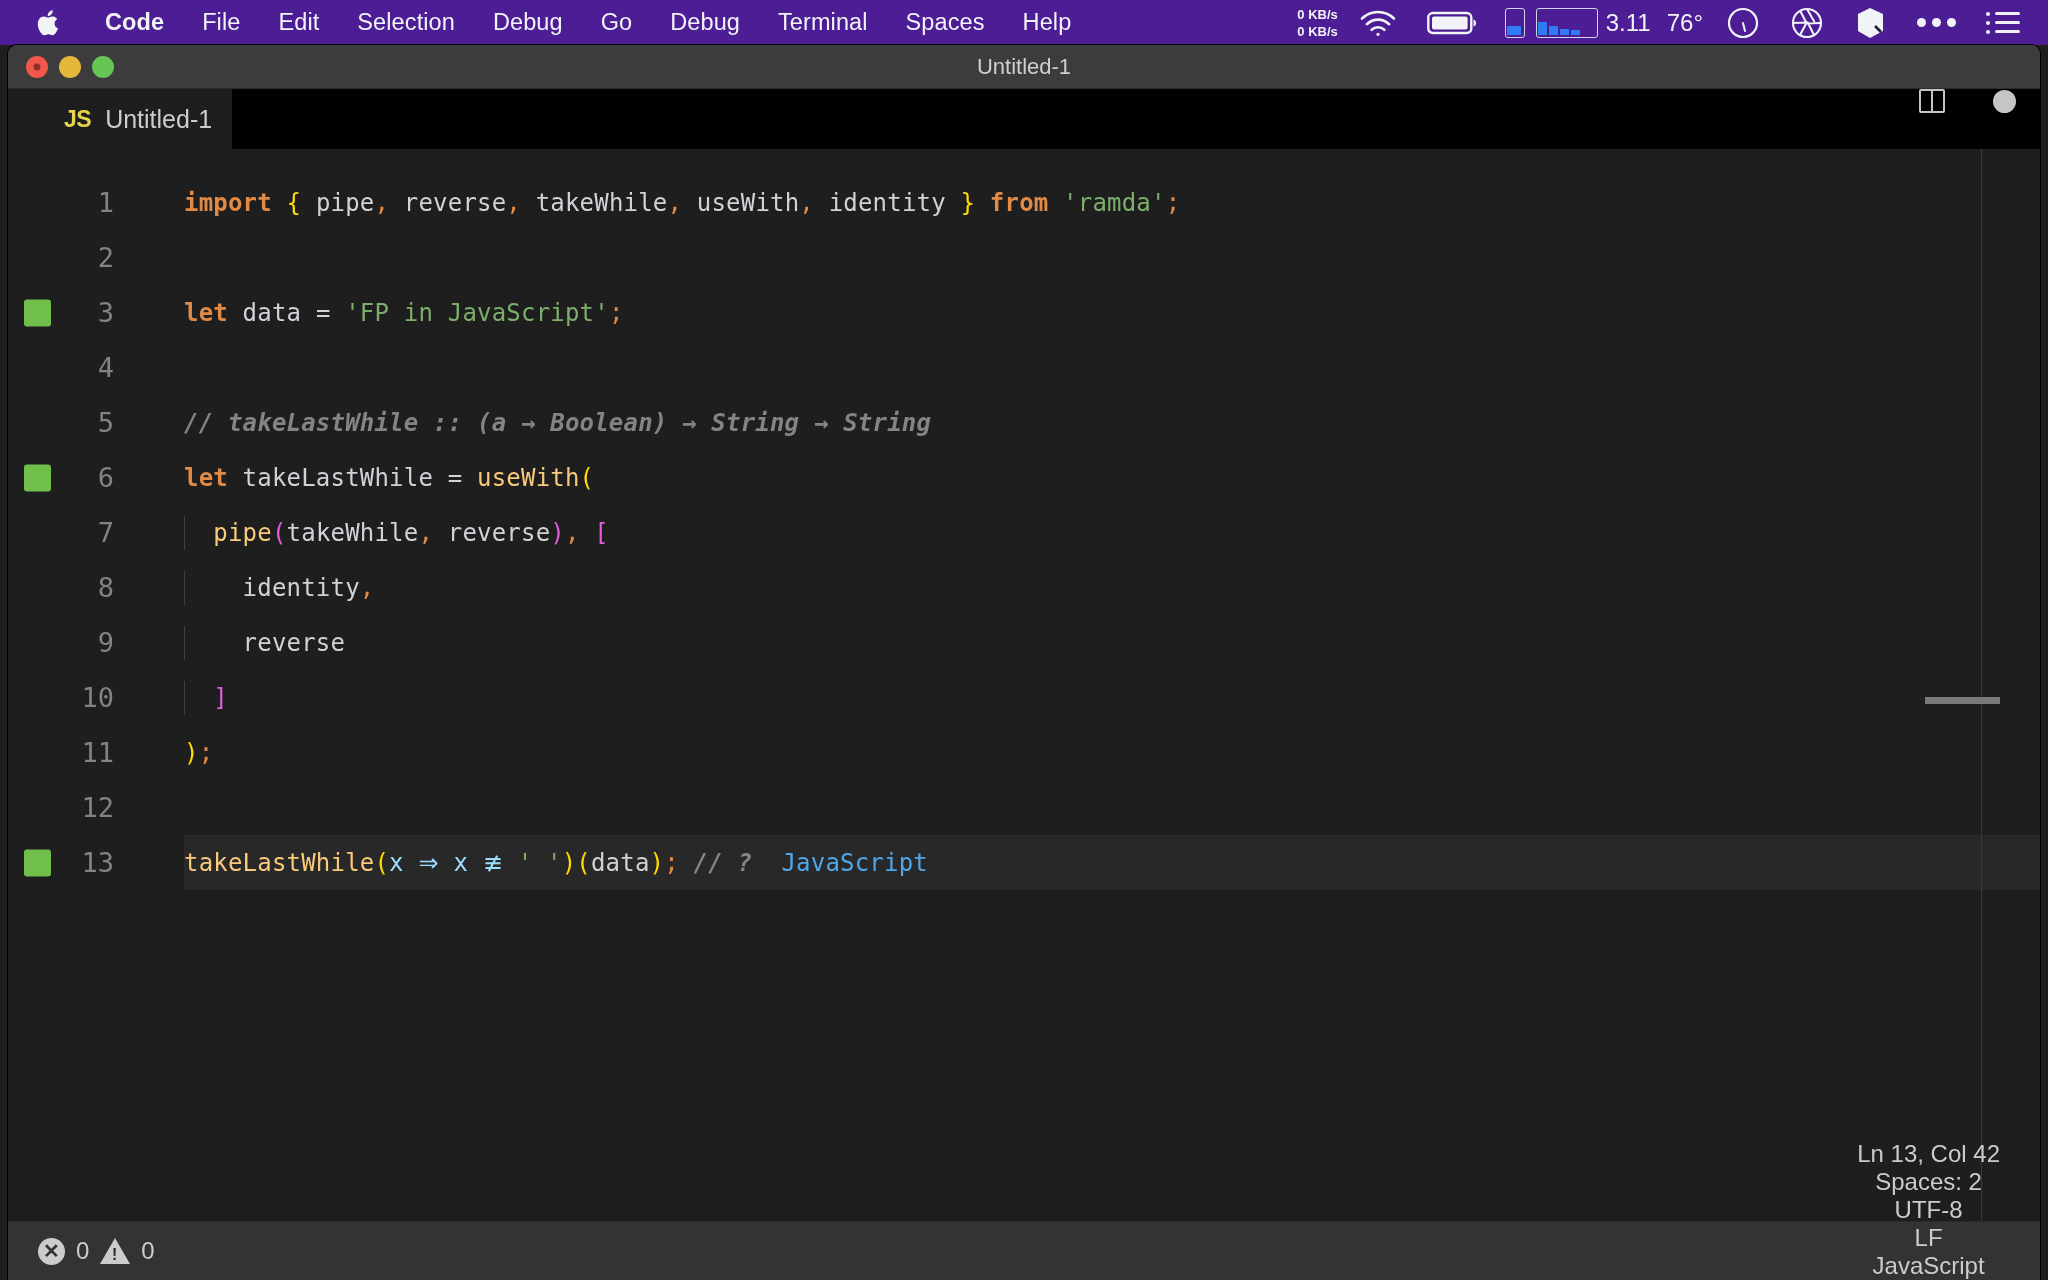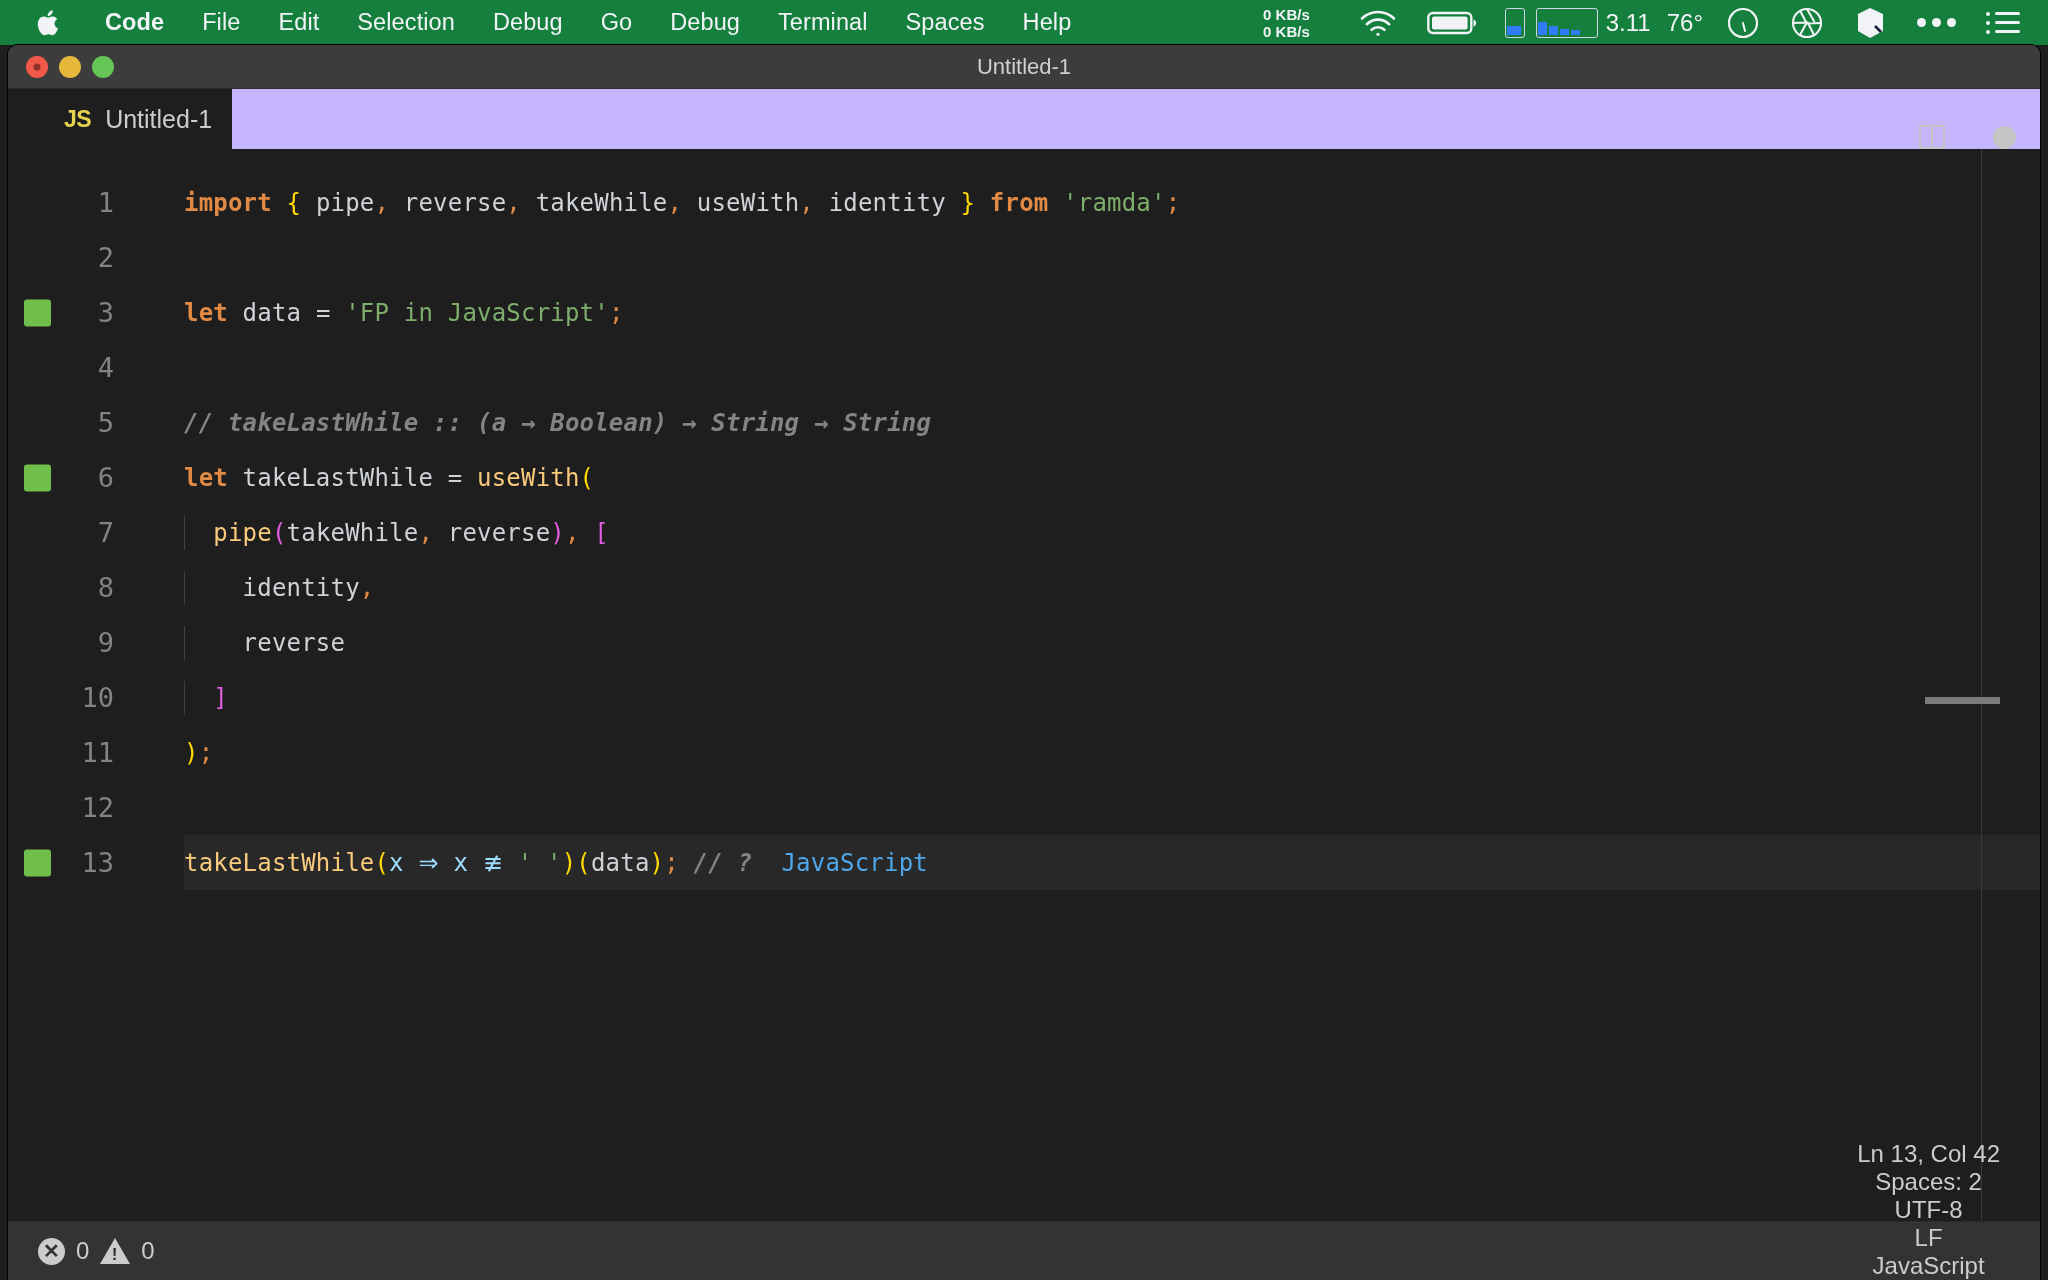--- a/index.html
+++ b/index.html
@@ -1,32 +1,32 @@
 <!DOCTYPE html>
 <html><head>
 <meta charset="utf-8">
 <style>
   * { margin:0; padding:0; box-sizing:border-box; }
   html,body { width:2048px; height:1280px; overflow:hidden; background:#1e1e1e;
     font-family:"Liberation Sans", sans-serif; -webkit-font-smoothing:antialiased; }
 
   
   #menubar { position:absolute; left:0; top:0; width:2048px; height:45px;
-    background:#15803d; display:flex; align-items:center; color:#f2f3f7; }
+    background:#4c1d95; display:flex; align-items:center; color:#f2f3f7; }
   .mb-left { display:flex; align-items:center; height:45px; }
   .mb-apple { padding:0 24px 0 36px; font-size:25px; line-height:1; display:flex;
     align-items:center; justify-content:center; }
   .mb-apple svg { display:block; }
   .mb-item { padding:0 19px; font-size:23.5px; letter-spacing:.1px; white-space:nowrap;
     display:flex; align-items:center; height:45px; }
   .mb-item.bold { font-weight:bold; }
   .mb-right { position:absolute; right:0; top:0; height:45px; display:flex;
     align-items:center; padding-right:26px; }
-  .mb-net { font-size:15px; line-height:17px; font-weight:bold; text-align:left;
-    margin-right:34px; }
+  .mb-net { font-size:13px; line-height:17px; font-weight:bold; text-align:left;
+    margin-right:6px; }
   .mb-ico { margin:0 15px; display:flex; align-items:center; justify-content:center; }
   .mb-text { font-size:24px; margin:0 8px; white-space:nowrap; }
   .bar-box { border:1.6px solid #cfd4e6; border-radius:3px; height:30px;
     display:flex; align-items:flex-end; padding:1.5px; gap:2px; margin-left:11px; }
   .bar-box .bar { background:#2f7cf6; width:9px; }
   .mb-dots { display:flex; gap:6px; align-items:center; margin:0 16px; }
   .mb-dots i { width:9px; height:9px; border-radius:50%; background:#f2f3f7; display:block; }
   .mb-burger { display:flex; flex-direction:column; gap:5px; margin-left:14px; margin-right:2px;}
   .mb-burger span { display:block; height:3.4px; background:#f2f3f7; border-radius:2px; }
   .mb-burger span:nth-child(1){width:25px}
@@ -46,21 +46,21 @@
   .l-red { background:#f2584a; }
   .l-yellow { background:#e5b73a; }
   .l-green { background:#65c655; }
   .l-red::after { content:""; position:absolute; left:50%; top:50%;
     transform:translate(-50%,-50%); width:7px; height:7px; border-radius:50%;
     background:#8f3128; }
   #win-title { position:absolute; left:0; right:0; text-align:center; font-size:22px;
     color:#cfcfcf; pointer-events:none; }
 
   
-  #tabbar { height:60px; background:#c4b5fd; display:flex; align-items:flex-end;
+  #tabbar { height:60px; background:#000000; display:flex; align-items:flex-start;
     position:relative; }
   #tab { display:flex; align-items:center; height:60px; padding:0 20px 0 56px;
     background:#1e1e1e; gap:14px; }
   .js-badge { color:#e8d44d; font-weight:bold; font-size:23px; letter-spacing:-.5px; }
   #tab-label { color:#cccccc; font-size:25px; }
   .tab-actions { position:absolute; right:24px; display:flex; align-items:center; gap:48px; }
   .split-icon { width:26px; height:24px; border:2.4px solid #c5c5c5; border-radius:2px;
     display:flex; }
   .split-icon span { flex:1; border-right:2.4px solid #c5c5c5; }
   .split-icon span:last-child { border-right:none; }

